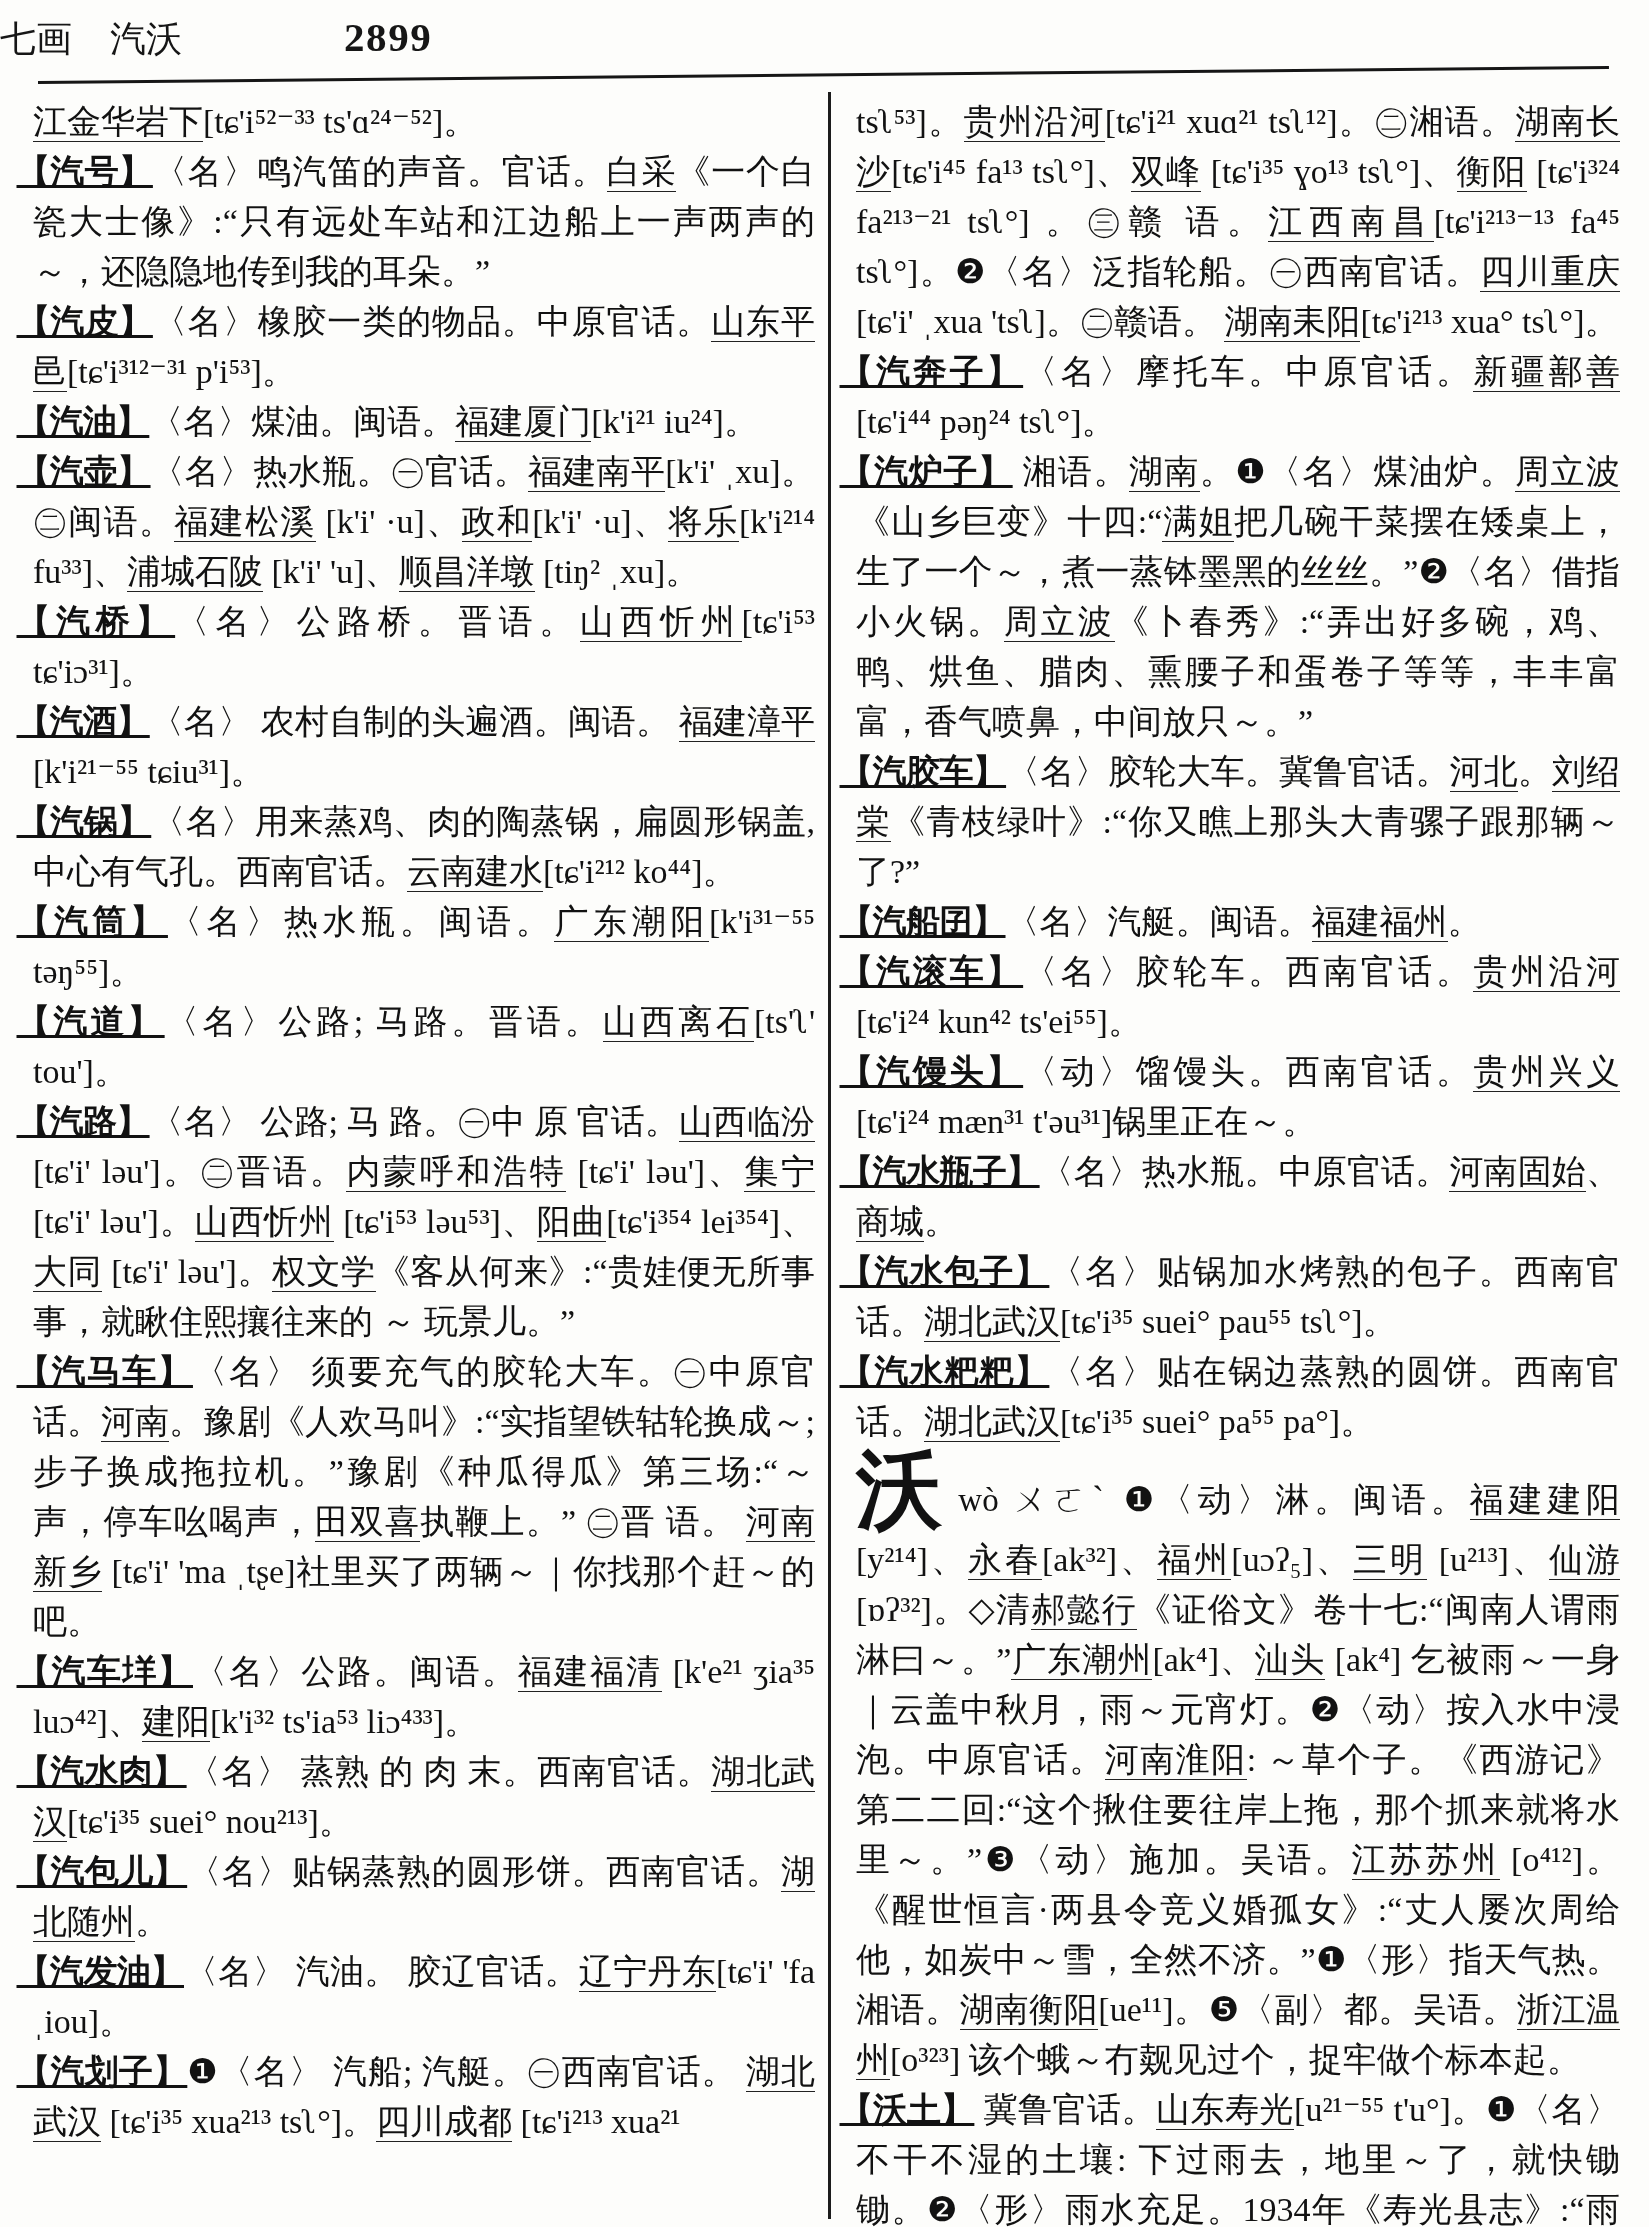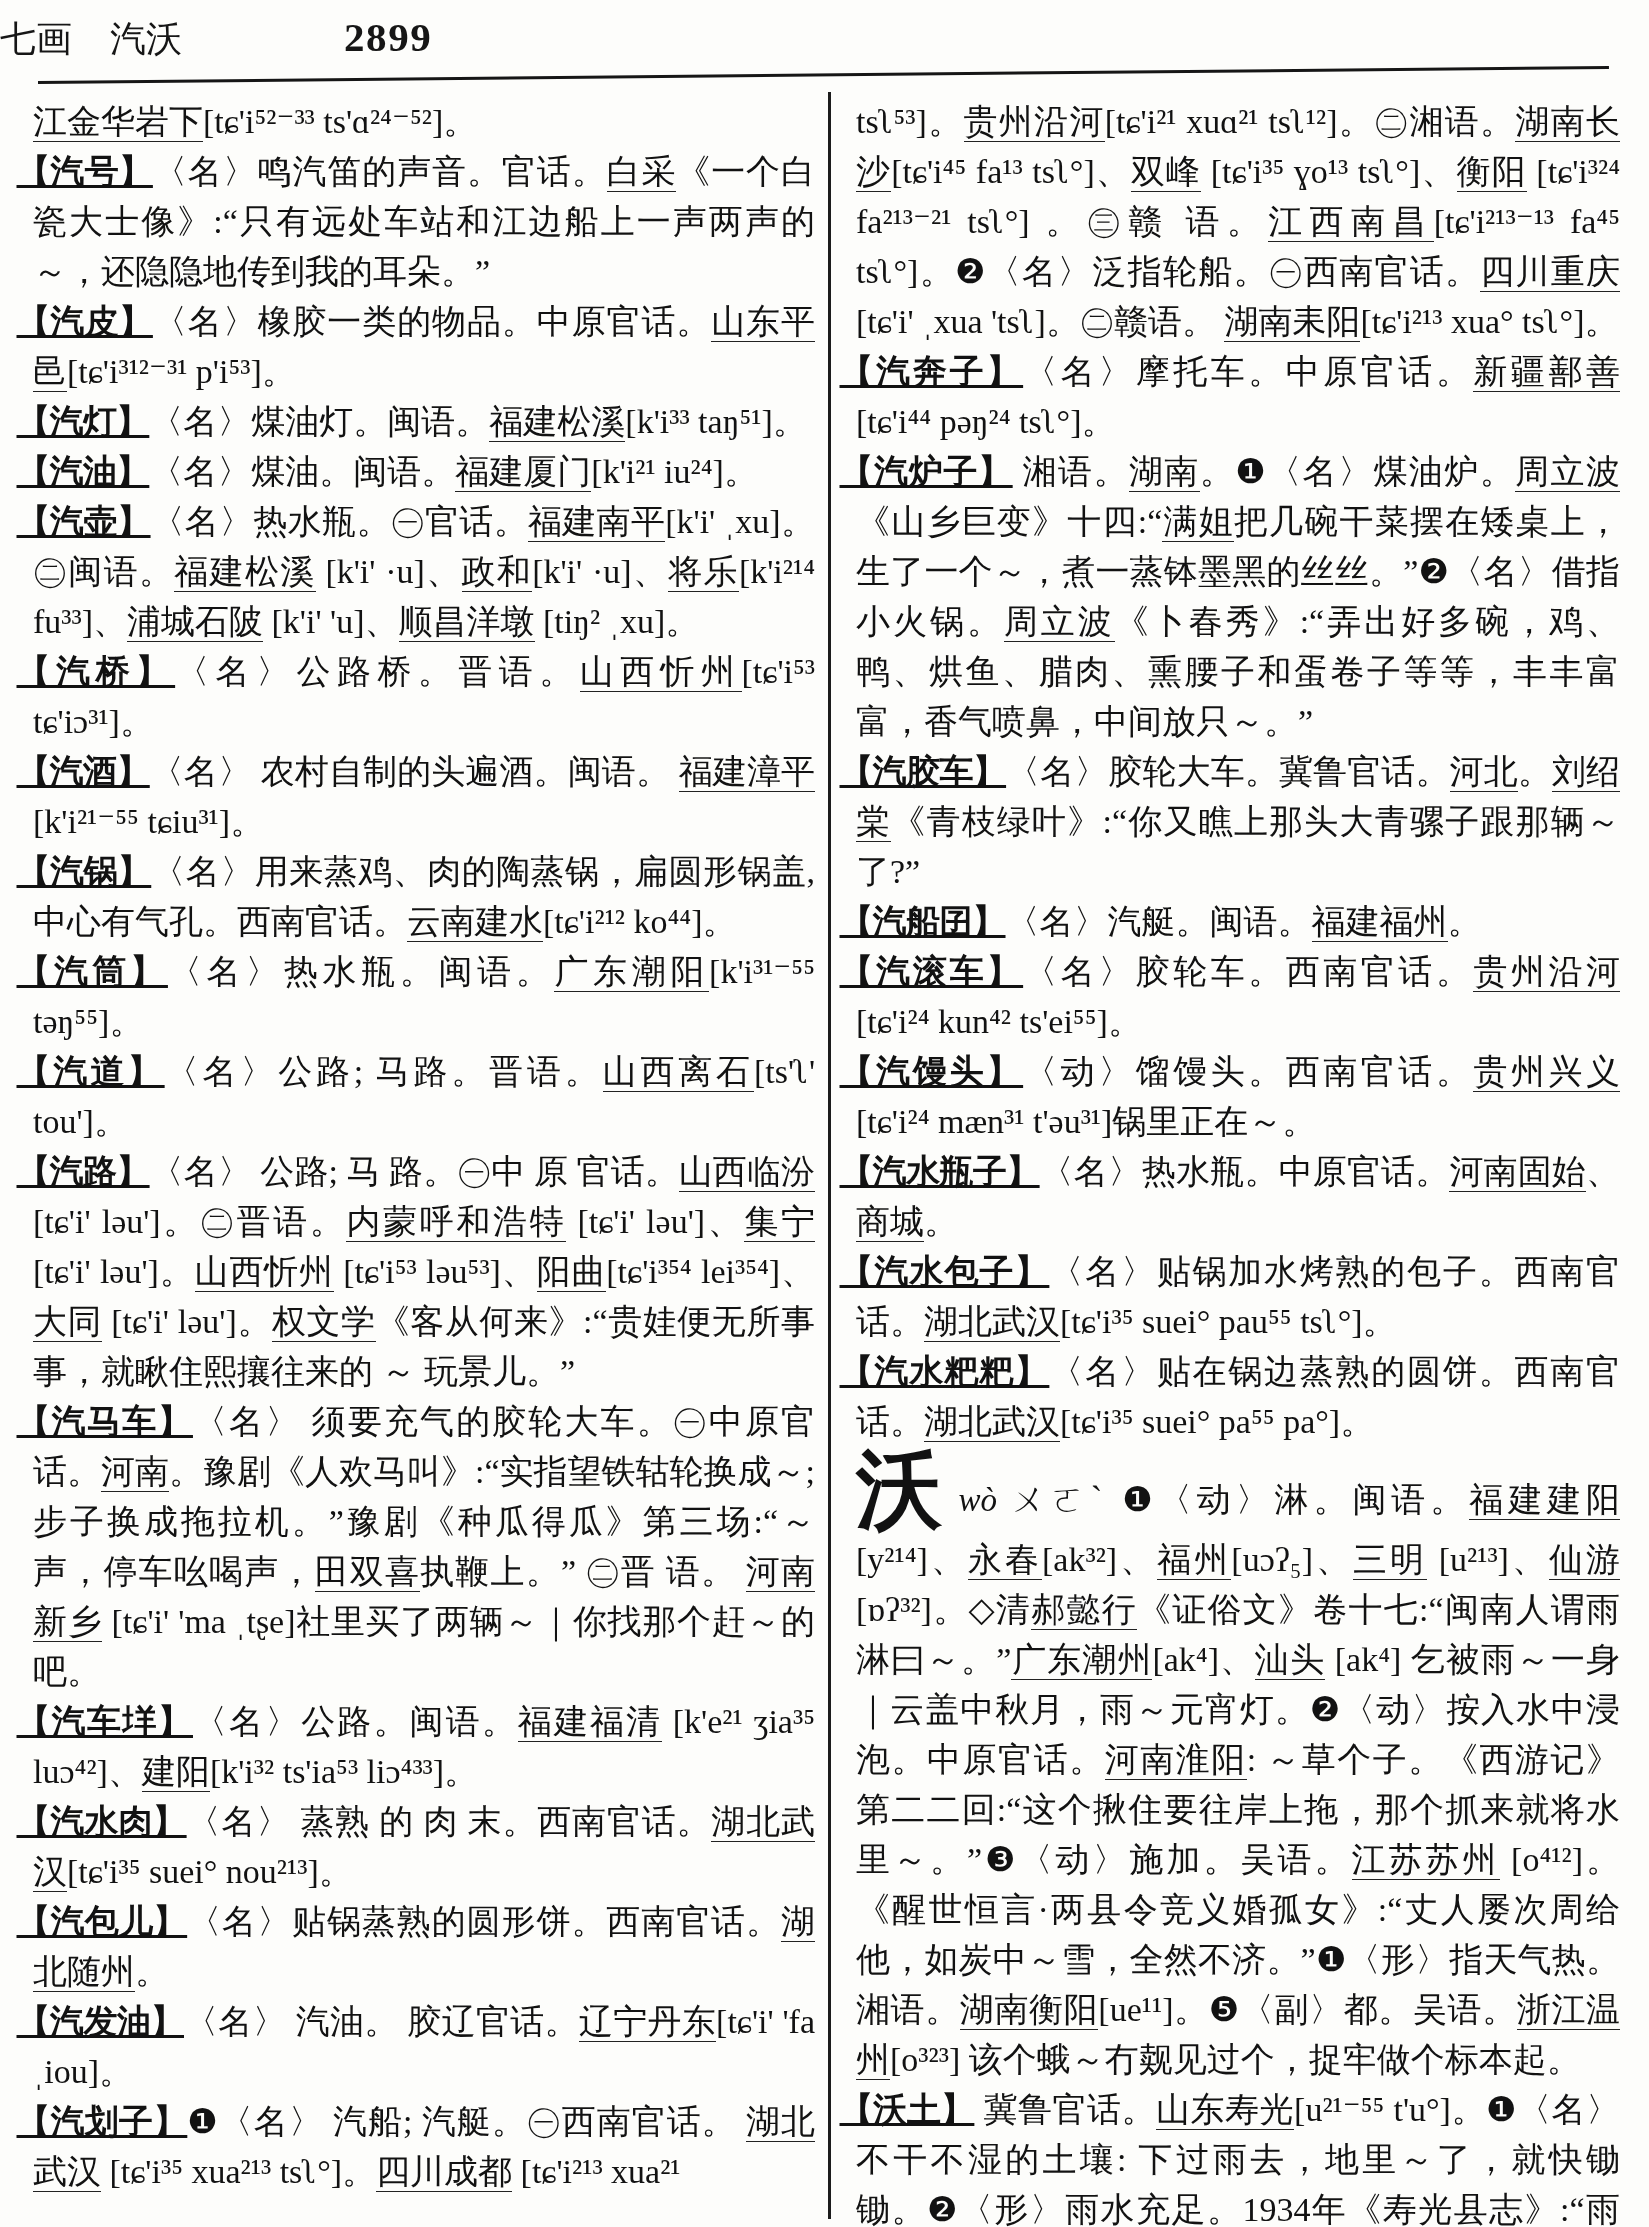--- a/index.html
+++ b/index.html
@@ -40,37 +40,36 @@
   .col.right{left:856px;width:764px;}
   p.entry{margin:0;padding:0;text-indent:-16.5px;}
   p.entry.continuation{text-indent:0;}
   p.entry.charentry{text-indent:0;}
   .hw{font-weight:bold;letter-spacing:-0.8px;text-decoration:underline;}
   .pn{border-bottom:1.6px solid #222;padding-bottom:0.8px;}
   .bigchar{
     font-size:86px;line-height:1.02;font-weight:bold;
     vertical-align:-8.2px;letter-spacing:0;
   }
-  .pinyin{font-size:33px;margin:0 8.2px 0 11.5px;font-style:italic;}
+  .pinyin{font-size:33px;margin:0 8.2px 0 11.5px;}
   .zhuyin{font-size:35px;margin-right:15px;}
 </style>
 </head>
 <body>
 
 <div class="page">
   <div class="header">
     <span>七画</span><span class="hw-range">汽沃</span><span class="pageno">2899</span>
   </div>
   <div class="rule"></div>
   <div class="divider"></div>
   <div class="col left" id="col-left">
       <p class="entry continuation"><span class="pn">江金华岩下</span><span>[tɕ'i⁵²⁻³³ ts'ɑ²⁴⁻⁵²]。</span></p>
       <p class="entry headworded"><span class="hw">【汽号】</span><span>〈名〉鸣汽笛的声音。官话。</span><span class="pn">白采</span><span>《一个白瓷大士像》:“只有远处车站和江边船上一声两声的～，还隐隐地传到我的耳朵。”</span></p>
       <p class="entry headworded"><span class="hw">【汽皮】</span><span>〈名〉橡胶一类的物品。中原官话。</span><span class="pn">山东平邑</span><span>[tɕ'i³¹²⁻³¹ p'i⁵³]。</span></p>
-      <p class="entry headworded"><span class="hw">【汽灯】</span><span>〈名〉煤油灯。闽语。</span><span class="pn">福建松溪</span><span>[k'i³³ taŋ⁵¹]。</span></p>
       <p class="entry headworded"><span class="hw">【汽油】</span><span>〈名〉煤油。闽语。</span><span class="pn">福建厦门</span><span>[k'i²¹ iu²⁴]。</span></p>
       <p class="entry headworded"><span class="hw">【汽壶】</span><span>〈名〉热水瓶。㊀官话。</span><span class="pn">福建南平</span><span>[k'i' ˌxu]。㊁闽语。</span><span class="pn">福建松溪</span><span> [k'i' ·u]、</span><span class="pn">政和</span><span>[k'i' ·u]、</span><span class="pn">将乐</span><span>[k'i²¹⁴ fu³³]、</span><span class="pn">浦城石陂</span><span> [k'i' 'u]、</span><span class="pn">顺昌洋墩</span><span> [tiŋ² ˌxu]。</span></p>
       <p class="entry headworded"><span class="hw">【汽桥】</span><span>〈名〉公路桥。晋语。</span><span class="pn">山西忻州</span><span>[tɕ'i⁵³ tɕ'iɔ³¹]。</span></p>
       <p class="entry headworded"><span class="hw">【汽酒】</span><span>〈名〉 农村自制的头遍酒。闽语。 </span><span class="pn">福建漳平</span><span>[k'i²¹⁻⁵⁵ tɕiu³¹]。</span></p>
       <p class="entry headworded"><span class="hw">【汽锅】</span><span>〈名〉用来蒸鸡、肉的陶蒸锅，扁圆形锅盖,中心有气孔。西南官话。</span><span class="pn">云南建水</span><span>[tɕ'i²¹² ko⁴⁴]。</span></p>
       <p class="entry headworded"><span class="hw">【汽筒】</span><span>〈名〉热水瓶。闽语。</span><span class="pn">广东潮阳</span><span>[k'i³¹⁻⁵⁵ təŋ⁵⁵]。</span></p>
       <p class="entry headworded"><span class="hw">【汽道】</span><span>〈名〉公路; 马路。晋语。</span><span class="pn">山西离石</span><span>[ts'ʅ' tou']。</span></p>
       <p class="entry headworded"><span class="hw">【汽路】</span><span>〈名〉 公路; 马 路。㊀中 原 官话。</span><span class="pn">山西临汾</span><span>[tɕ'i' ləu']。㊁晋语。</span><span class="pn">内蒙呼和浩特</span><span> [tɕ'i' ləu']、</span><span class="pn">集宁</span><span>[tɕ'i' ləu']。</span><span class="pn">山西忻州</span><span> [tɕ'i⁵³ ləu⁵³]、</span><span class="pn">阳曲</span><span>[tɕ'i³⁵⁴ lei³⁵⁴]、</span><span class="pn">大同</span><span> [tɕ'i' ləu']。</span><span class="pn">权文学</span><span>《客从何来》:“贵娃便无所事事，就瞅住熙攘往来的 ～ 玩景儿。”</span></p>
       <p class="entry headworded"><span class="hw">【汽马车】</span><span>〈名〉 须要充气的胶轮大车。㊀中原官话。</span><span class="pn">河南</span><span>。豫剧《人欢马叫》:“实指望铁轱轮换成～; 步子换成拖拉机。”豫剧《种瓜得瓜》第三场:“～声，停车吆喝声，</span><span class="pn">田双喜</span><span>执鞭上。” ㊁晋 语。 </span><span class="pn">河南新乡</span><span> [tɕ'i' 'ma ˌtʂe]社里买了两辆～｜你找那个赶～的吧。</span></p>
       <p class="entry headworded"><span class="hw">【汽车垟】</span><span>〈名〉公路。闽语。</span><span class="pn">福建福清</span><span> [k'e²¹ ʒia³⁵ luɔ⁴²]、</span><span class="pn">建阳</span><span>[k'i³² ts'ia⁵³ liɔ⁴³³]。</span></p>

